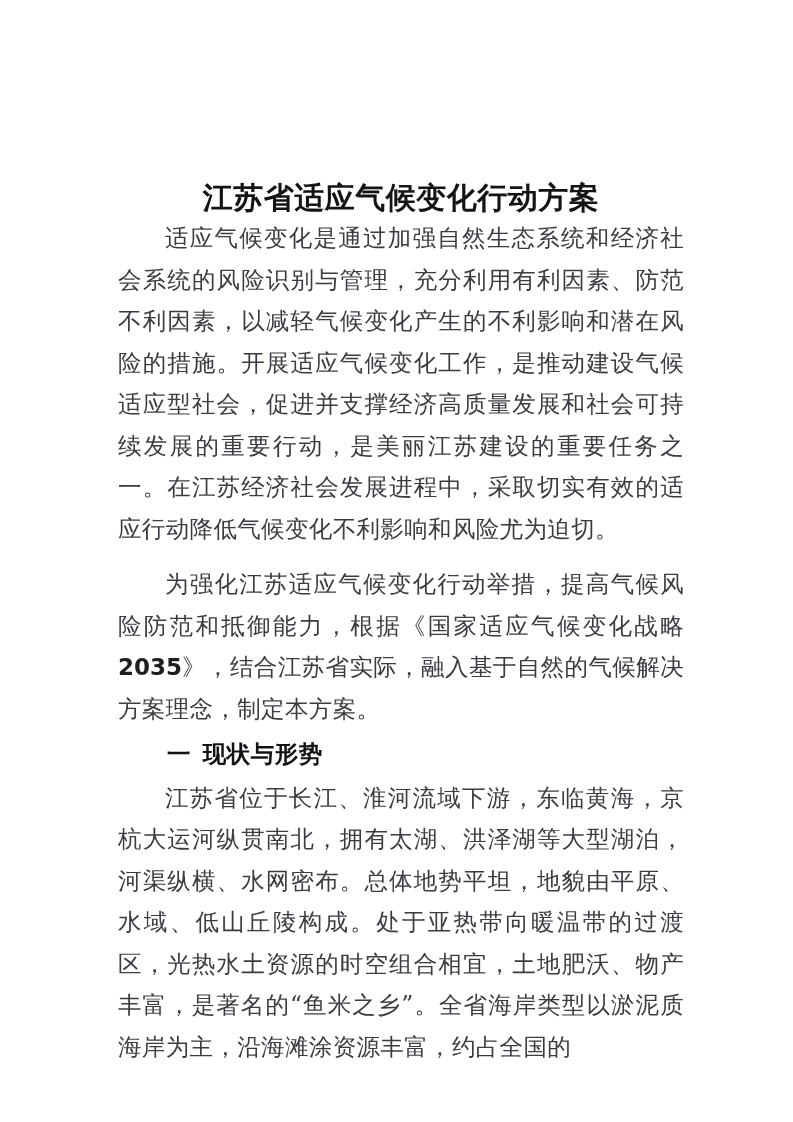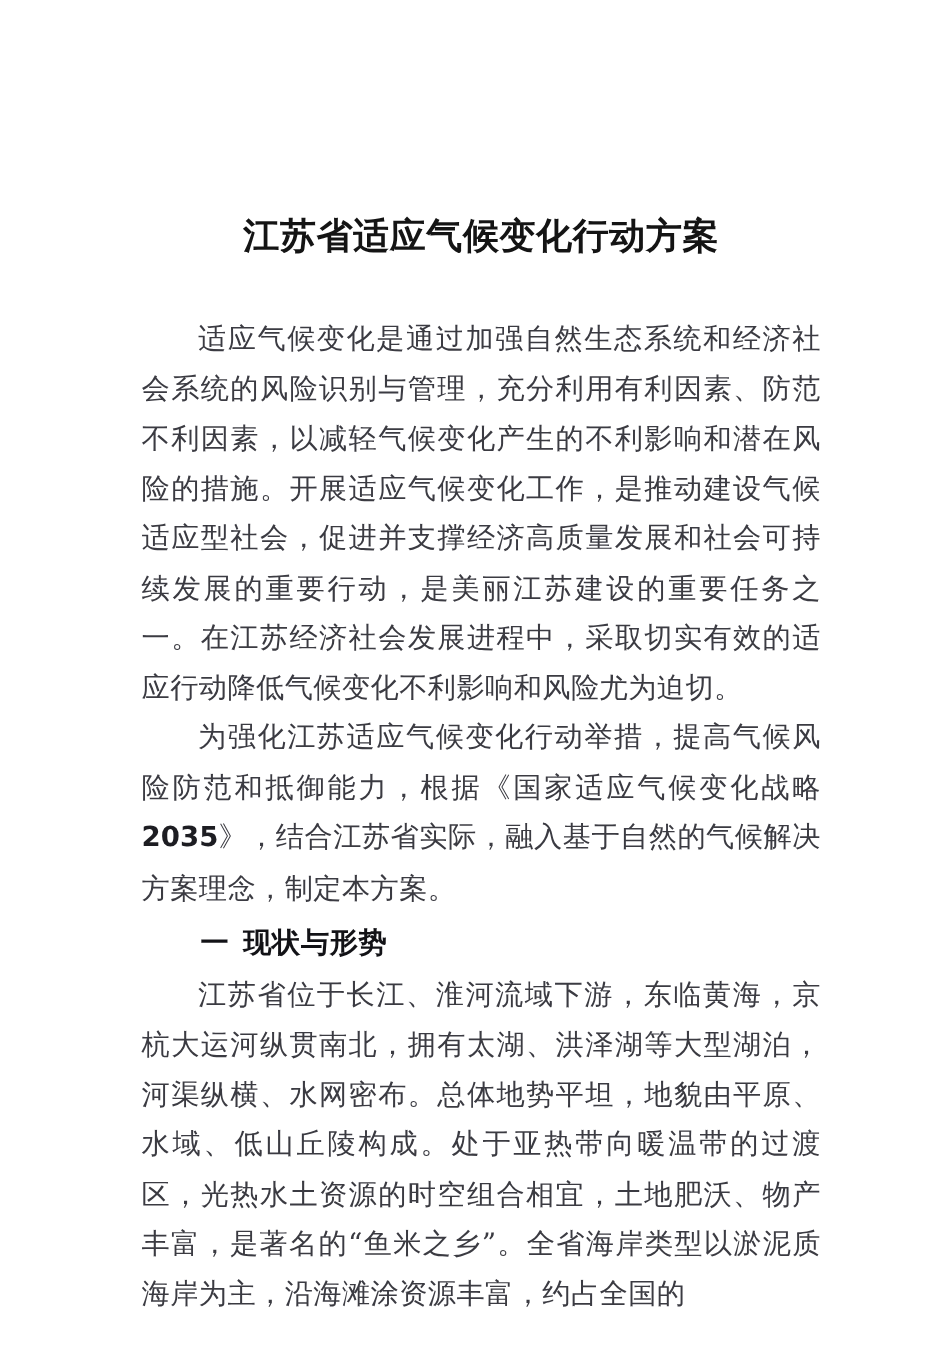--- a/index.html
+++ b/index.html
@@ -51,25 +51,25 @@
     color: #3b3b42;
     text-align: justify;
     text-justify: inter-character;
     text-indent: 2em;
     margin: 0;
     letter-spacing: 0.35px;
     font-weight: 400;
   }
 
   .para.first {
-    margin-top: 44px;
+    font-family: Liberation Serif, serif;
   }
 
   .para + .para {
-    margin-top: 0;
+    margin-top: 14px;
   }
 
   
   .numrun {
     font-family: "DejaVu Sans", "Liberation Sans", sans-serif;
     font-weight: 700;
     font-size: 23px;
     letter-spacing: 0;
     color: #1d1d22;
   }

